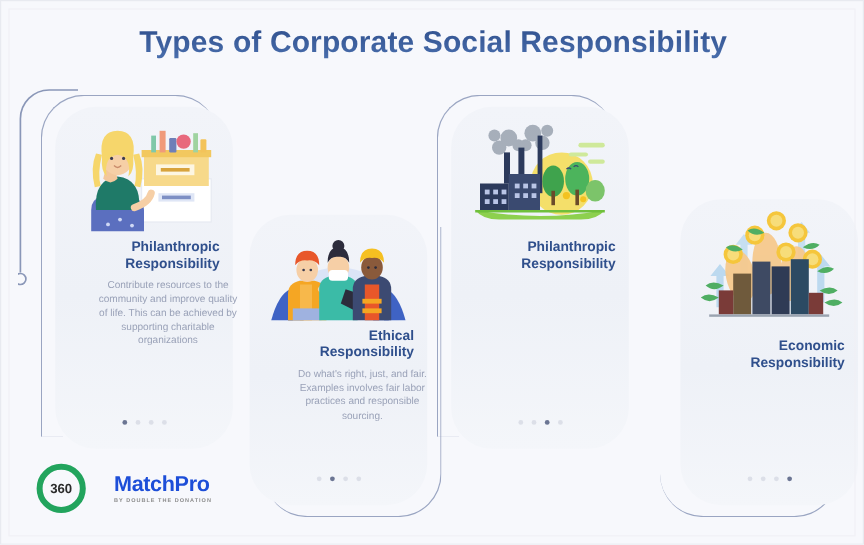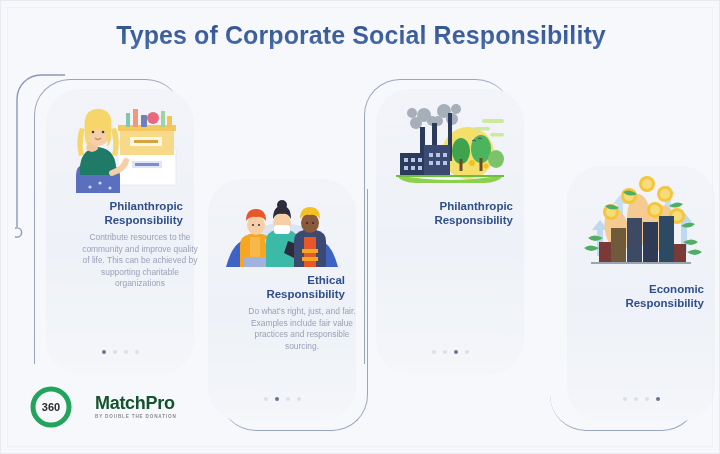--- a/index.html
+++ b/index.html
@@ -130,21 +130,21 @@
     bottom: 24px;
     display: flex;
     align-items: center;
     gap: 22px;
   }
   .logo-mark { width: 44px; height: 44px; flex: none; }
   .logo-text { display: flex; flex-direction: column; line-height: 1; }
   .logo-name {
     font-size: 18px;
     font-weight: bold;
-    color: #14532d;
+    color: #1d4ed8;
     letter-spacing: -0.3px;
   }
   .logo-tag {
     margin-top: 3px;
     font-size: 4.6px;
     letter-spacing: 0.85px;
     color: #8b8b8b;
     font-weight: bold;
   }
 </style>
@@ -247,21 +247,21 @@
       <rect x="84" y="62" width="16" height="4" fill="#f5a623"></rect>
       <ellipse cx="92" cy="28" rx="9" ry="10" fill="#8a5a3b"></ellipse>
       <path d="M82 24 q0-12 10-12 q10 0 10 12 q-4-5 -10-4 q-6 -1 -10 4 z" fill="#f5c021"></path>
       <circle cx="89" cy="28" r="1.1" fill="#2c2c3c"></circle>
       <circle cx="95" cy="28" r="1.1" fill="#2c2c3c"></circle>
     </svg>
     <div class="card-title">
       <span>Ethical</span><br>
       <span>Responsibility</span>
     </div>
-    <div class="card-body">Do what's right, just, and fair. Examples include fair value practices and responsible sourcing.</div>
+    <div class="card-body">Do what's right, just, and fair. Examples involves fair labor practices and responsible sourcing.</div>
     <div class="dots">
       <span class="dot"></span>
       <span class="dot active"></span>
       <span class="dot"></span>
       <span class="dot"></span>
     </div>
   </div>
 
   <div class="card card-3">
     <svg class="art" viewBox="0 0 128 92">

